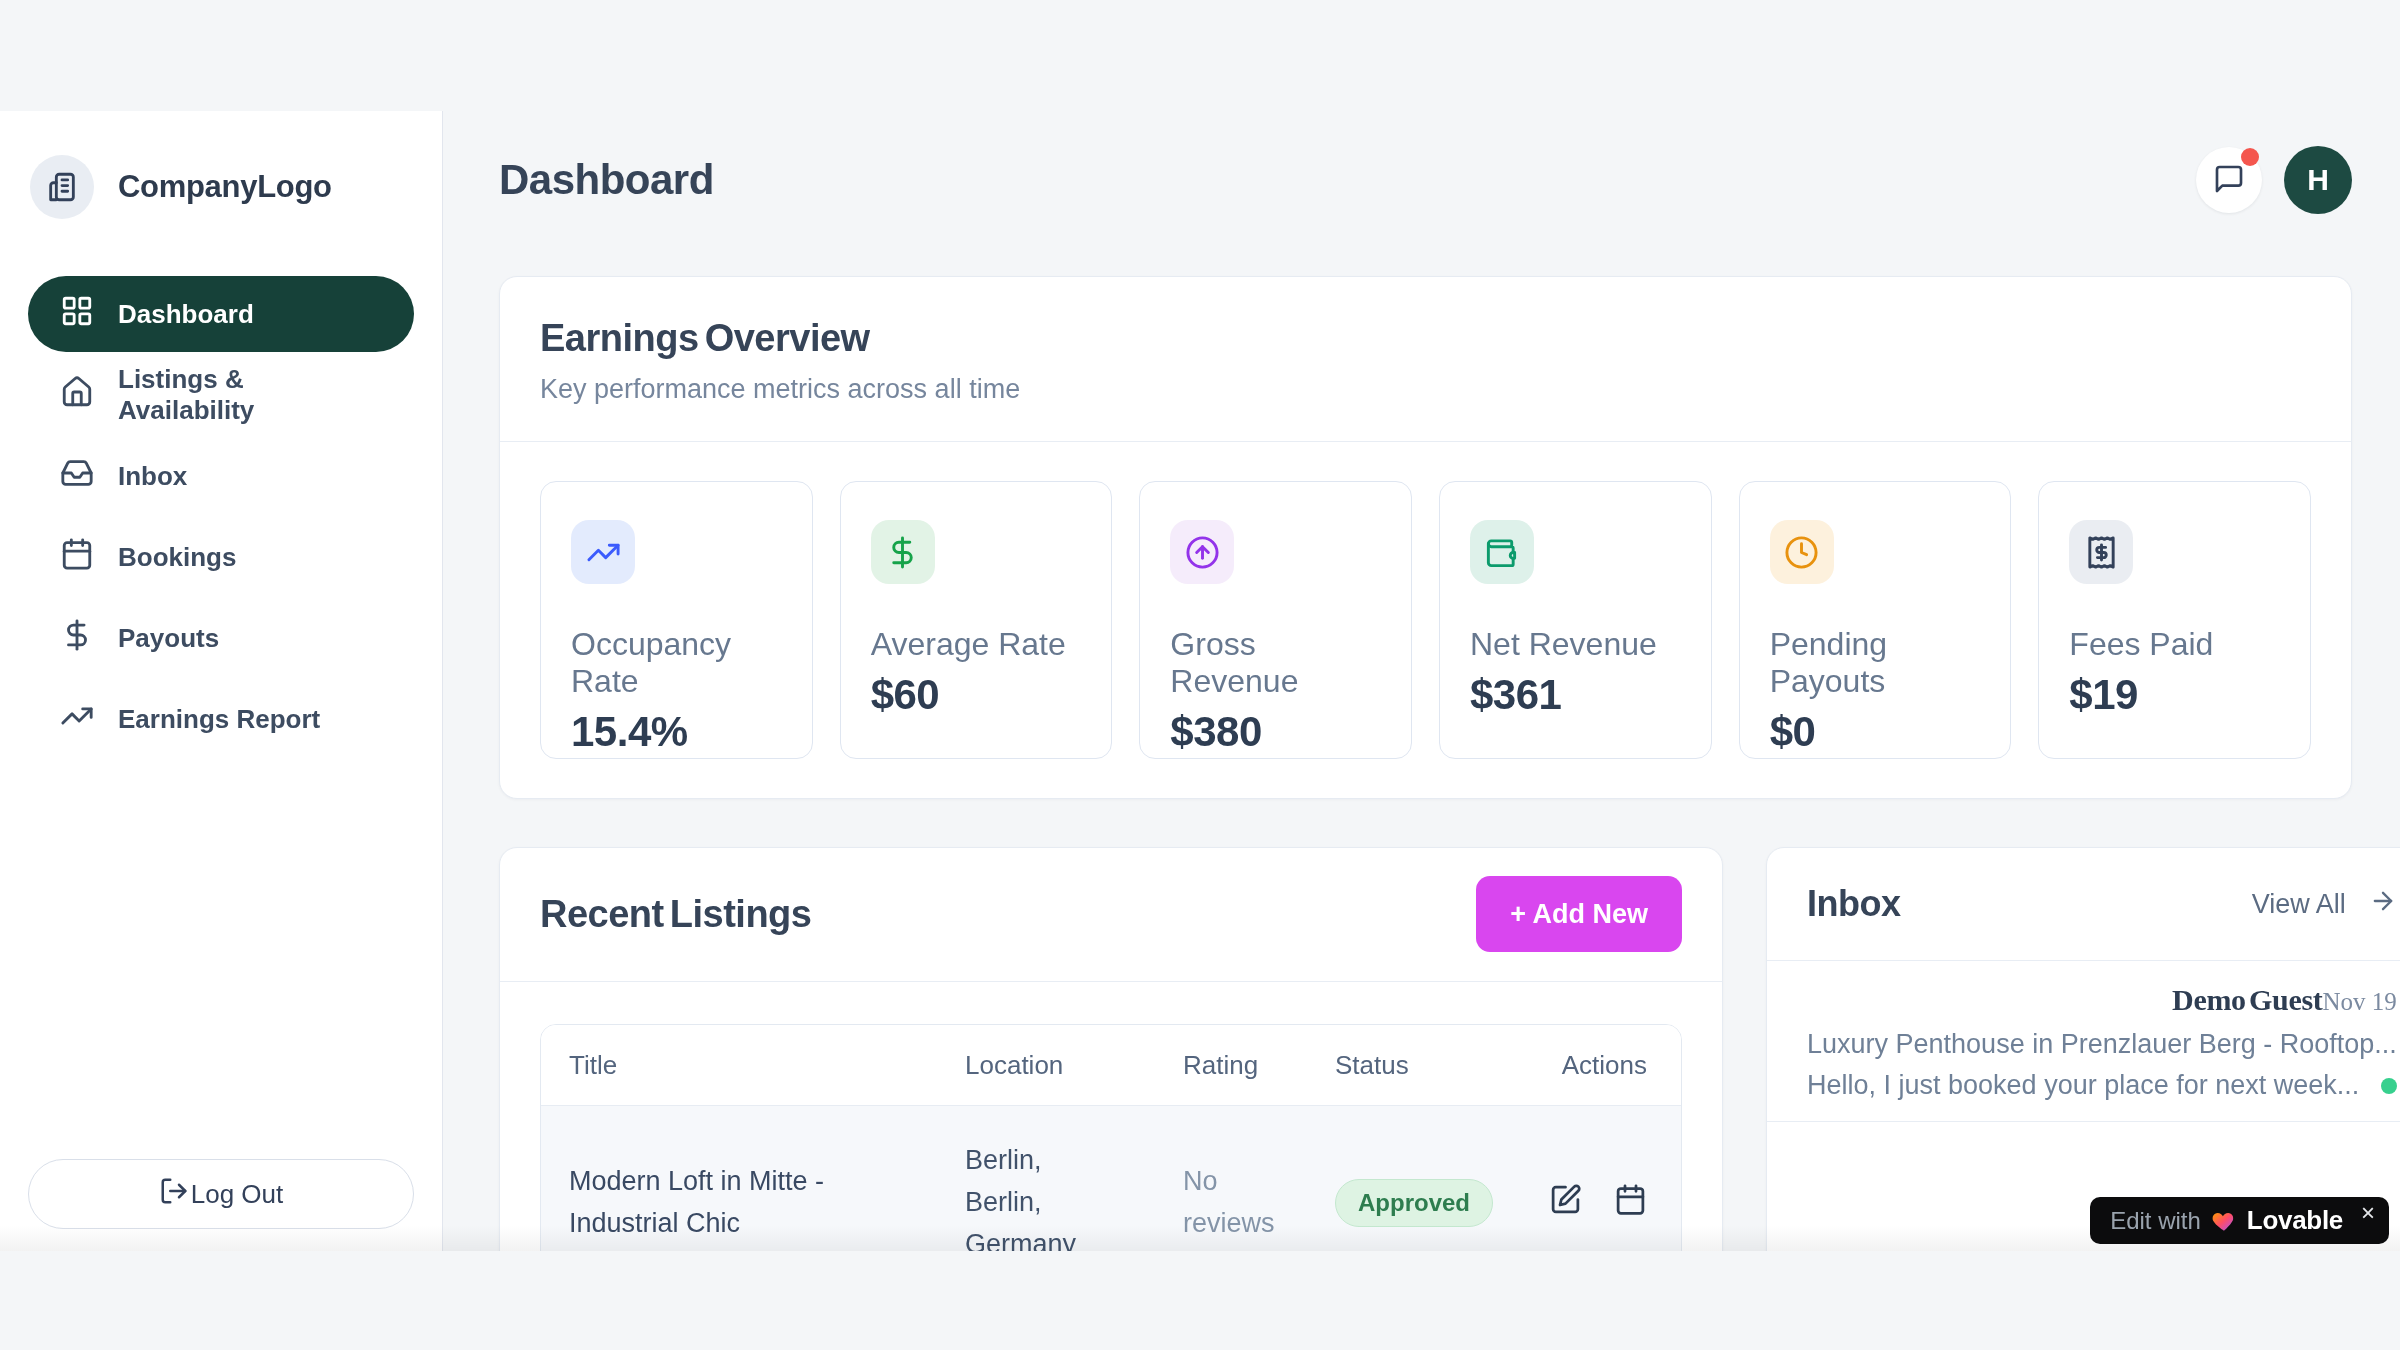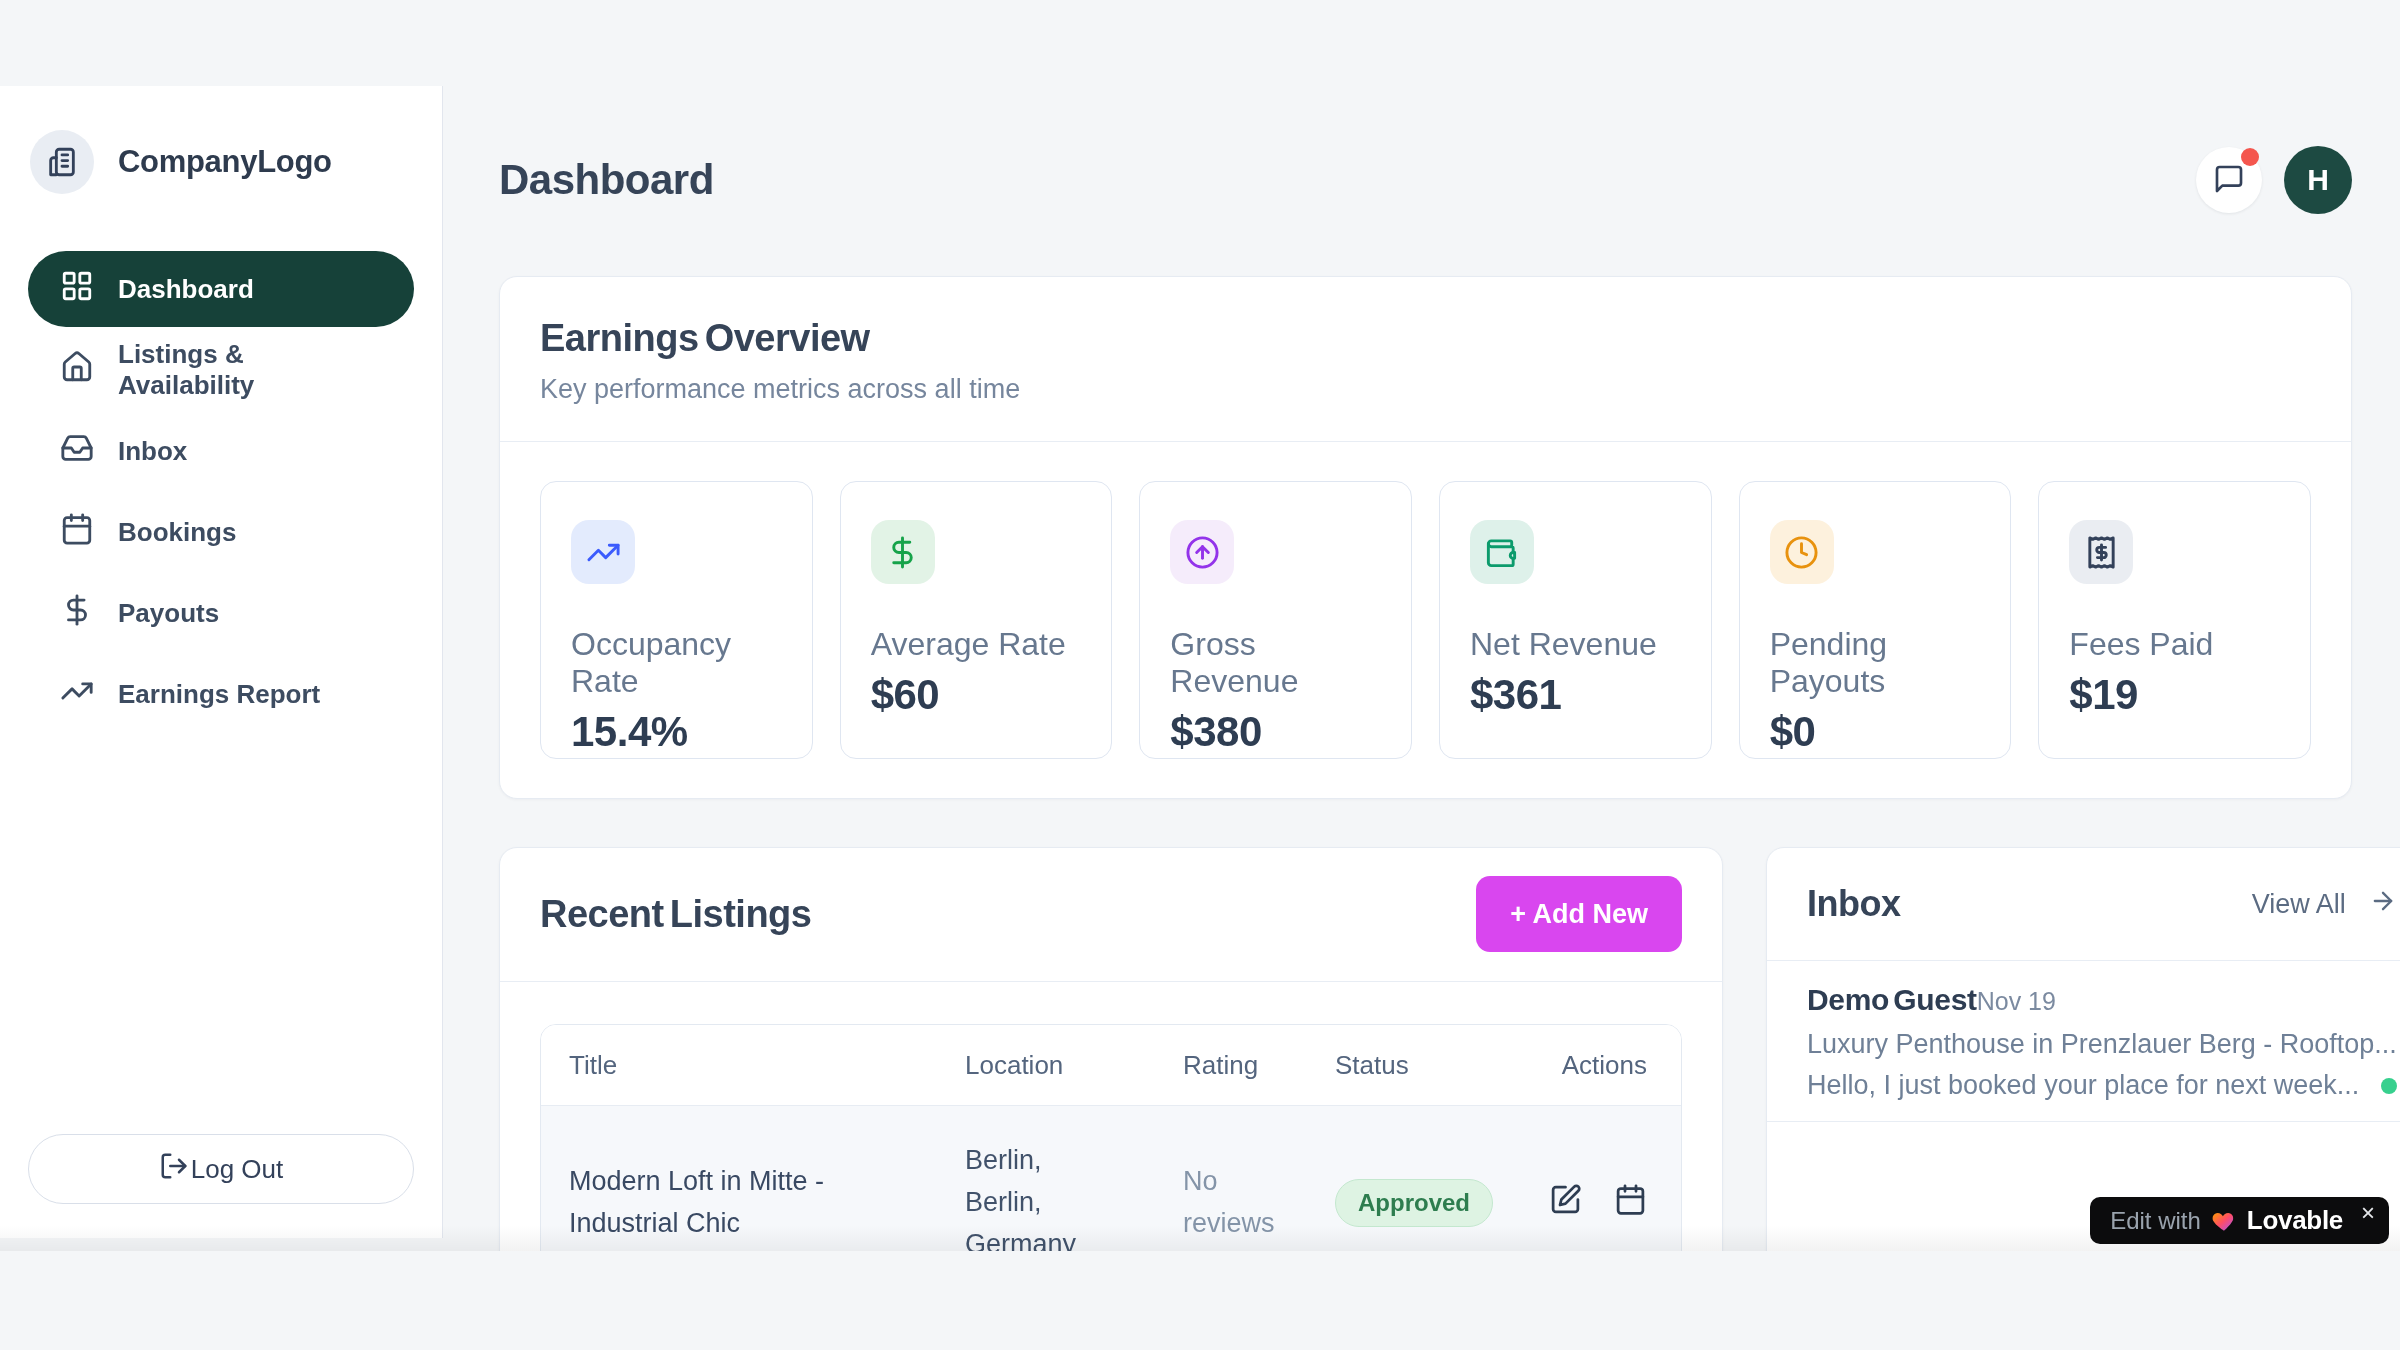--- a/index.html
+++ b/index.html
@@ -4,21 +4,21 @@
 <style>
   * { margin:0; padding:0; box-sizing:border-box; }
   html,body { width:2400px; height:1350px; overflow:hidden; }
   body { background:#f4f6f8; font-family:"Liberation Sans", sans-serif; position:relative; color:#33415a; }
 
   .viewport { position:absolute; inset:0; height:1251px; overflow:hidden; }
   .viewport::after { content:""; position:absolute; left:0; right:0; bottom:0; height:26px;
     background:linear-gradient(to bottom, rgba(0,0,0,0), rgba(0,0,0,.05)); pointer-events:none; }
 
   
-  .sidebar { position:absolute; top:86px; left:0; width:443px; height:1152px; background:#ffffff;
+  .sidebar { position:absolute; top:111px; left:0; width:443px; height:1152px; background:#ffffff;
     border-right:1.5px solid #e2e6ee; display:flex; flex-direction:column; padding:44px 28px 34px; }
   .logo-row { display:flex; align-items:center; gap:24px; padding-left:2px; }
   .logo-circle { width:64px; height:64px; border-radius:50%; background:#e9edf3; flex:0 0 64px;
     display:flex; align-items:center; justify-content:center; color:#33415a; }
   .logo-circle svg { width:34px; height:34px; }
   .logo-text { font-size:31px; font-weight:700; color:#2e3b4e; letter-spacing:-.3px; }
   .nav { margin-top:57px; display:flex; flex-direction:column; gap:5px; }
   .nav-item { display:flex; align-items:center; gap:24px; height:76px; padding:0 32px;
     border-radius:44px; font-size:26px; font-weight:600; color:#3d4c61; cursor:pointer; }
   .nav-item svg { width:34px; height:34px; flex:0 0 34px; }
@@ -76,21 +76,21 @@
   .actions-cell { display:flex; justify-content:flex-end; gap:32px; padding-right:34px; color:#2e3d52; }
   .actions-cell svg { width:33px; height:33px; cursor:pointer; }
 
   
   .inbox-card { flex:1; display:flex; flex-direction:column; }
   .inbox-header { display:flex; justify-content:space-between; align-items:center; padding:30px 40px; }
   .inbox-header .section-title { font-size:36px; line-height:52px; }
   .view-all { display:flex; align-items:center; gap:23px; font-size:27px; color:#5b6b82; cursor:pointer; }
   .view-all svg { width:28px; height:28px; }
   .message-item { padding:22px 40px 20px; cursor:pointer; }
-  .msg-top { display:flex; justify-content:flex-start; align-items:baseline; }
+  .msg-top { display:flex; justify-content:flex-end; align-items:baseline;font-family:Liberation Serif, serif; }
   .msg-sender { font-size:30px; font-weight:800; color:#2e3d52; letter-spacing:-.3px; word-spacing:-4px; }
   .msg-date { font-size:25px; color:#7b8aa0; }
   .msg-subject { margin-top:12px; font-size:27px; color:#6f8097; white-space:nowrap; overflow:hidden; }
   .msg-preview-row { margin-top:10px; display:flex; justify-content:space-between; align-items:center; }
   .msg-preview { font-size:27px; color:#6f8097; white-space:nowrap; overflow:hidden; }
   .unread-dot { width:16px; height:16px; border-radius:50%; flex:0 0 16px; margin-left:14px; }
 
   
   .lovable-badge { position:absolute; right:11px; bottom:106px; height:47px; background:#0c0c0d;
     border-radius:10px; display:flex; align-items:center; padding:0 14px 0 20px; gap:10px; cursor:pointer;margin-left:40px; }

